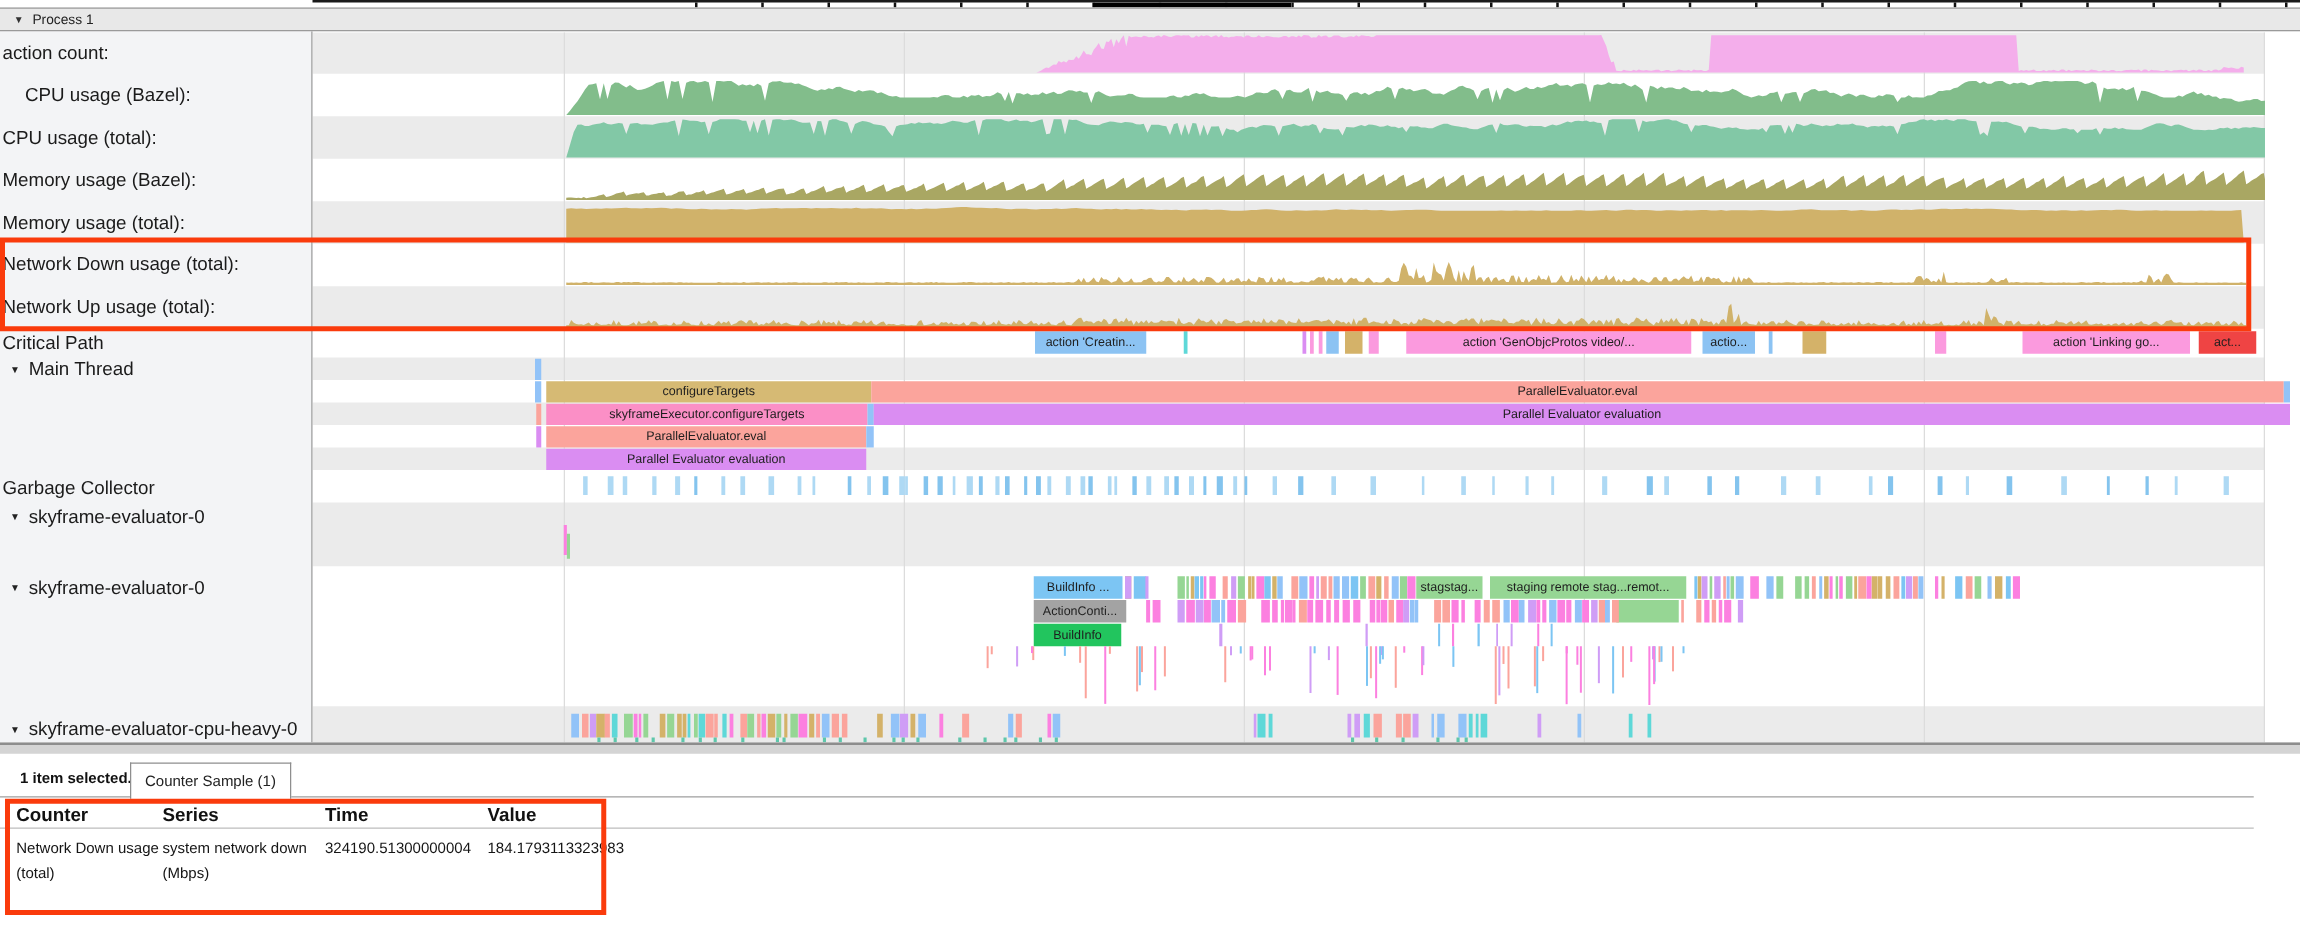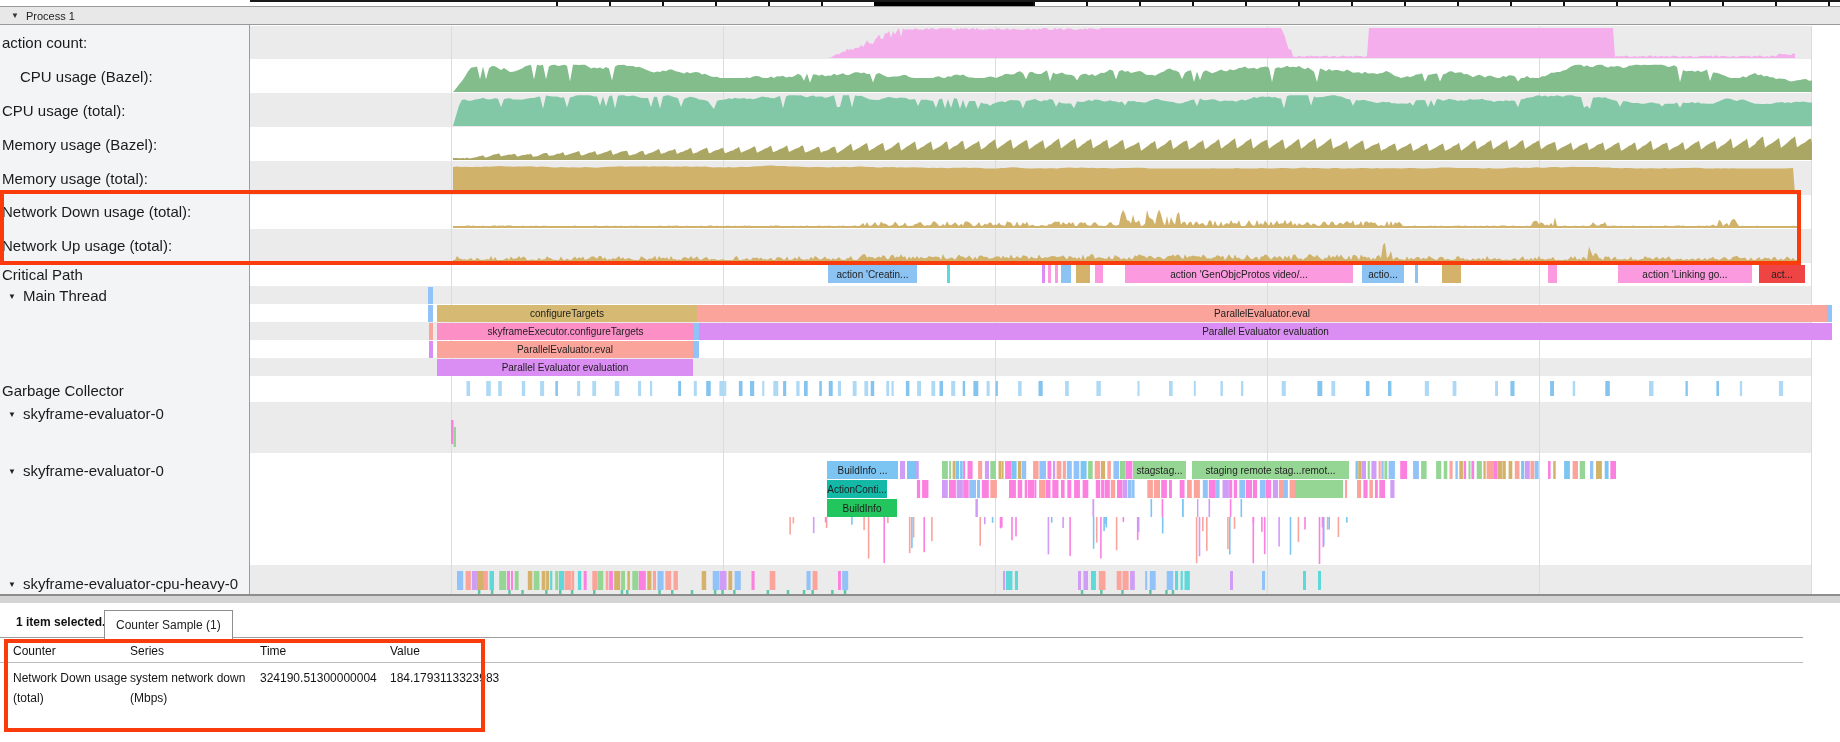--- a/index.html
+++ b/index.html
@@ -36,21 +36,21 @@
       box-sizing:border-box;z-index:9;pointer-events:none}
 
   
   #bottom-panel{position:absolute;left:0;top:594px;width:1840px;height:148px;background:#fff;z-index:5}
   #divider{position:absolute;left:0;top:0;width:1840px;height:9px;background:#d4d4d4;
       border-top:2px solid #8d8d8d;box-sizing:border-box}
   #status{position:absolute;left:16px;top:21px;font-size:12px;font-weight:bold;color:#111}
   #tab{position:absolute;left:104px;top:16px;height:28px;padding:0 11px;background:#fff;
       border:1px solid #8e8e8e;border-bottom:none;display:flex;align-items:center;font-size:12px;color:#222;z-index:2}
   #tabline{position:absolute;left:0;top:43px;width:1803px;height:1px;background:#9f9f9f;z-index:1}
-  .th{position:absolute;top:50px;font-size:12px;font-weight:normal;color:#111}
+  .th{position:absolute;top:50px;font-size:15px;font-weight:bold;color:#111}
   #headerline{position:absolute;left:0;top:68px;width:1803px;height:1px;background:#bdbdbd}
   .td{position:absolute;top:74px;font-size:12px;line-height:20px;color:#151515}
   #red-box2{position:absolute;left:4px;top:45px;width:481px;height:93px;border:4px solid #fa3b0c;
       box-sizing:border-box;z-index:3;pointer-events:none}
 </style>
 </head>
 <body>
 
 <div id="app">
 
@@ -554,18 +554,18 @@
     <div class="blk" style="left: 437px; top: 323px; width: 257px; height: 17px; background: rgb(251, 143, 198);">skyframeExecutor.configureTargets</div>
     <div class="blk" style="left: 694px; top: 323px; width: 5px; height: 17px; background: rgb(146, 195, 248);"></div>
     <div class="blk" style="left: 699px; top: 323px; width: 1133px; height: 17px; background: rgb(218, 141, 242);">Parallel Evaluator evaluation</div>
     <div class="blk" style="left: 429px; top: 341px; width: 4px; height: 17px; background: rgb(218, 141, 242);"></div>
     <div class="blk" style="left: 437px; top: 341px; width: 256px; height: 17px; background: rgb(251, 164, 156);">ParallelEvaluator.eval</div>
     <div class="blk" style="left: 693px; top: 341px; width: 6px; height: 17px; background: rgb(146, 195, 248);"></div>
     <div class="blk" style="left: 437px; top: 359px; width: 256px; height: 17px; background: rgb(218, 141, 242);">Parallel Evaluator evaluation</div>
     <div class="blk" style="left: 827px; top: 461px; width: 71px; height: 18px; background: rgb(124, 197, 243);">BuildInfo ...</div>
     <div class="blk" style="left: 900px; top: 461px; width: 5px; height: 18px; background: rgb(212, 178, 105);"></div>
     <div class="blk" style="left: 907px; top: 461px; width: 10px; height: 18px; background: rgb(124, 197, 243);"></div>
-    <div class="blk" style="left: 827px; top: 480px; width: 60px; height: 18px; background: #14b8a6;">ActionConti...</div>
+    <div class="blk" style="left: 827px; top: 480px; width: 74px; height: 18px; background: #a3a3a3;">ActionConti...</div>
     <div class="blk" style="left: 827px; top: 499px; width: 70px; height: 18px; background: #22c55e;">BuildInfo</div>
     <div class="blk" style="left: 1133px; top: 461px; width: 53px; height: 18px; background: rgb(150, 214, 148);">stagstag...</div>
     <div class="blk" style="left: 1192px; top: 461px; width: 157px; height: 18px; background: rgb(150, 214, 148);">staging remote stag...remot...</div>
     <div class="blk" style="left: 1293px; top: 480px; width: 50px; height: 18px; background: rgb(150, 214, 148);"></div>
   </div>
 
 </body></html>

